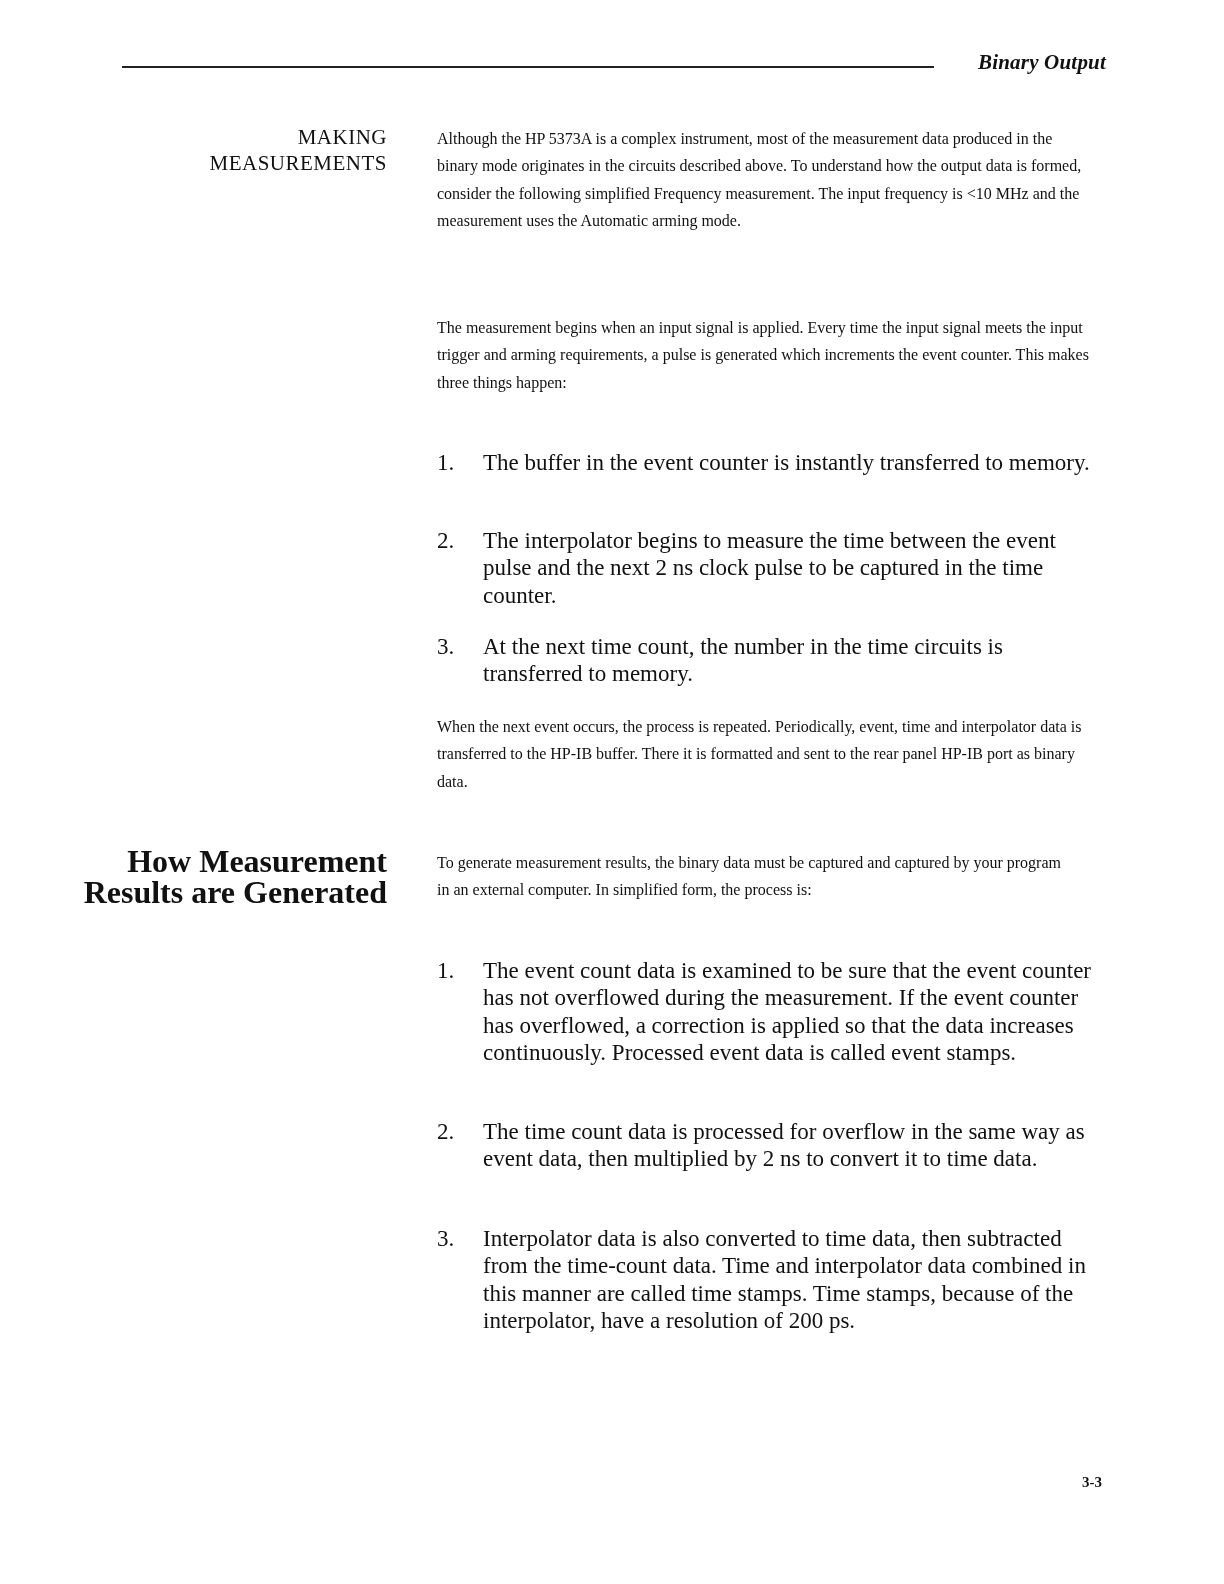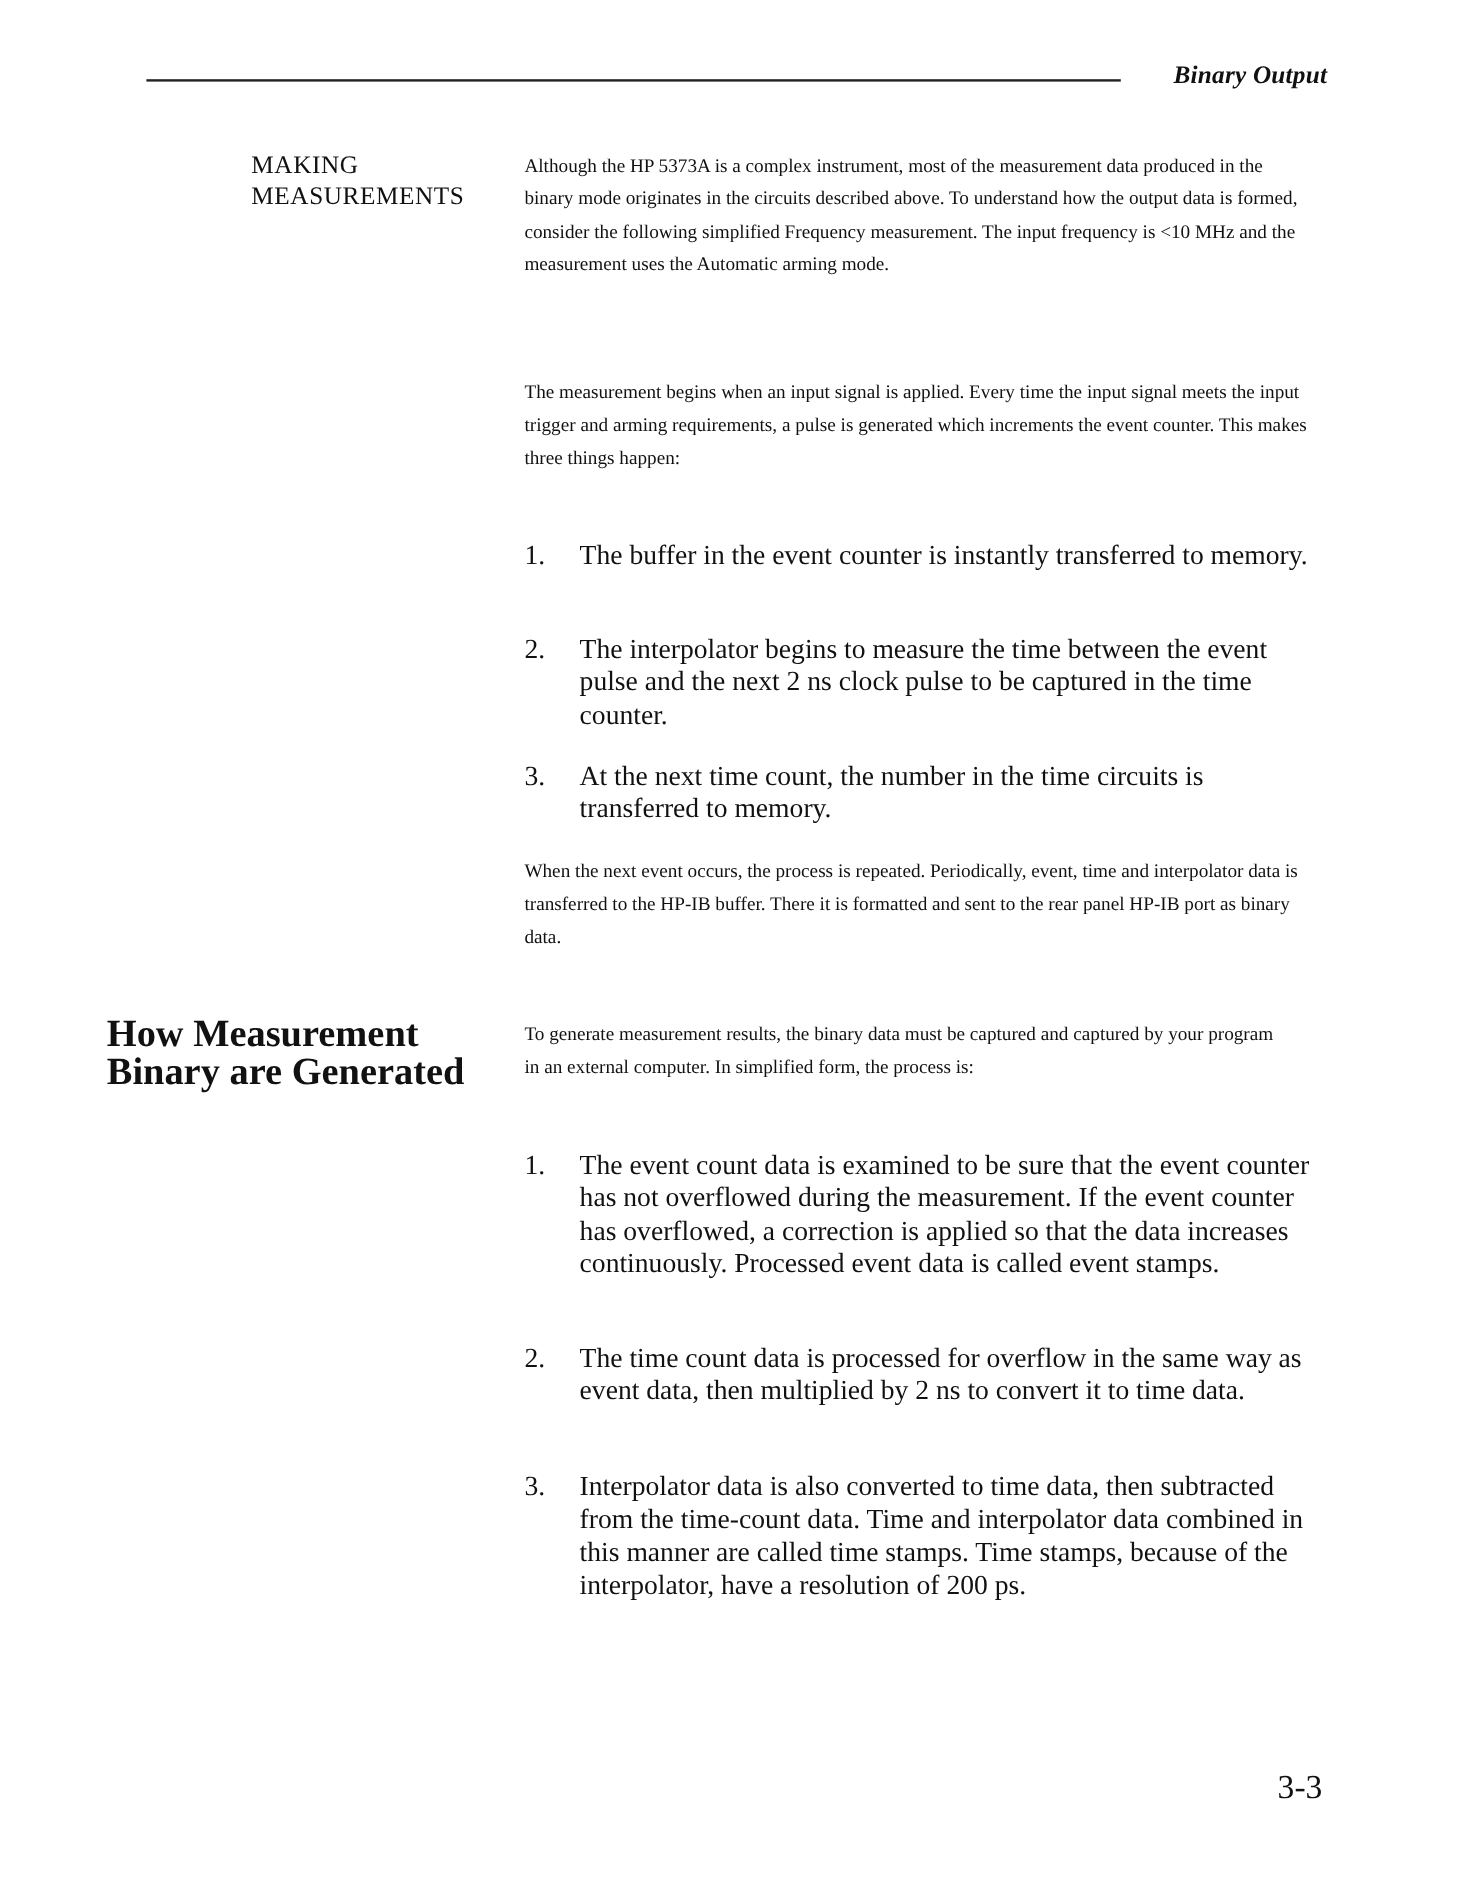--- a/index.html
+++ b/index.html
@@ -1,30 +1,30 @@
 <!DOCTYPE html>
 <html><head>
 <meta charset="utf-8">
 <style>
   html, body { margin: 0; padding: 0; background: #ffffff; }
   body { width: 1224px; height: 1584px; position: relative; overflow: hidden;
          font-family: "Liberation Serif", "DejaVu Serif", serif; color: #111; }
   .header-rule { position: absolute; left: 122px; top: 66px; width: 812px; height: 2px; background: #222; }
   .running-head { position: absolute; right: 118px; top: 50px; font-style: italic; font-weight: bold;
                   font-size: 21px; letter-spacing: 0.2px; margin-left: 47px; }
-  .side { position: absolute; right: 837px; text-align: left; line-height: 26px; }
+  .side { position: absolute; right: 837px; text-align: right; line-height: 26px; }
   .side-caps { font-size: 21px; letter-spacing: 0.5px; }
   .side-bold { font-weight: bold; font-size: 32px; line-height: 31px; }
   .main { position: absolute; left: 437px; width: 670px; font-size: 16px; line-height: 27.4px; }
   .para { margin: 0; }
   .list { position: absolute; left: 437px; width: 670px; font-size: 23px; line-height: 27.4px; }
   .item { display: flex; }
   .num { width: 46px; flex: none; }
   .txt { flex: 1; }
-  .page-num { position: absolute; right: 122px; top: 1474px; font-weight: normal; font-size: 28px; margin-left: 11px; }
+  .page-num { position: absolute; right: 122px; top: 1474px; font-weight: bold; font-size: 15px; margin-left: 11px; }
 </style>
 </head>
 <body>
 
 <div class="header-rule"></div>
 <div class="running-head">Binary Output</div>
 
 <div class="side side-caps" style="top:124px;">
   <div>MAKING</div>
   <div>MEASUREMENTS</div>
@@ -56,21 +56,21 @@
     <span class="txt">At the next time count, the number in the time circuits is transferred to memory.</span>
   </div>
 </div>
 
 <div class="main" style="top:713px;">
   <p class="para">When the next event occurs, the process is repeated. Periodically, event, time and interpolator data is transferred to the HP-IB buffer. There it is formatted and sent to the rear panel HP-IB port as binary data.</p>
 </div>
 
 <div class="side side-bold" style="top:846px;">
   <div>How Measurement</div>
-  <div>Binary are Generated</div>
+  <div>Results are Generated</div>
 </div>
 
 <div class="main" style="top:849px; width:640px;">
   <p class="para">To generate measurement results, the binary data must be captured and captured by your program in an external computer. In simplified form, the process is:</p>
 </div>
 
 <div class="list" style="top:957px;">
   <div class="item">
     <span class="num">1.</span>
     <span class="txt">The event count data is examined to be sure that the event counter has not overflowed during the measurement. If the event counter has overflowed, a correction is applied so that the data increases continuously. Processed event data is called event stamps.</span>

